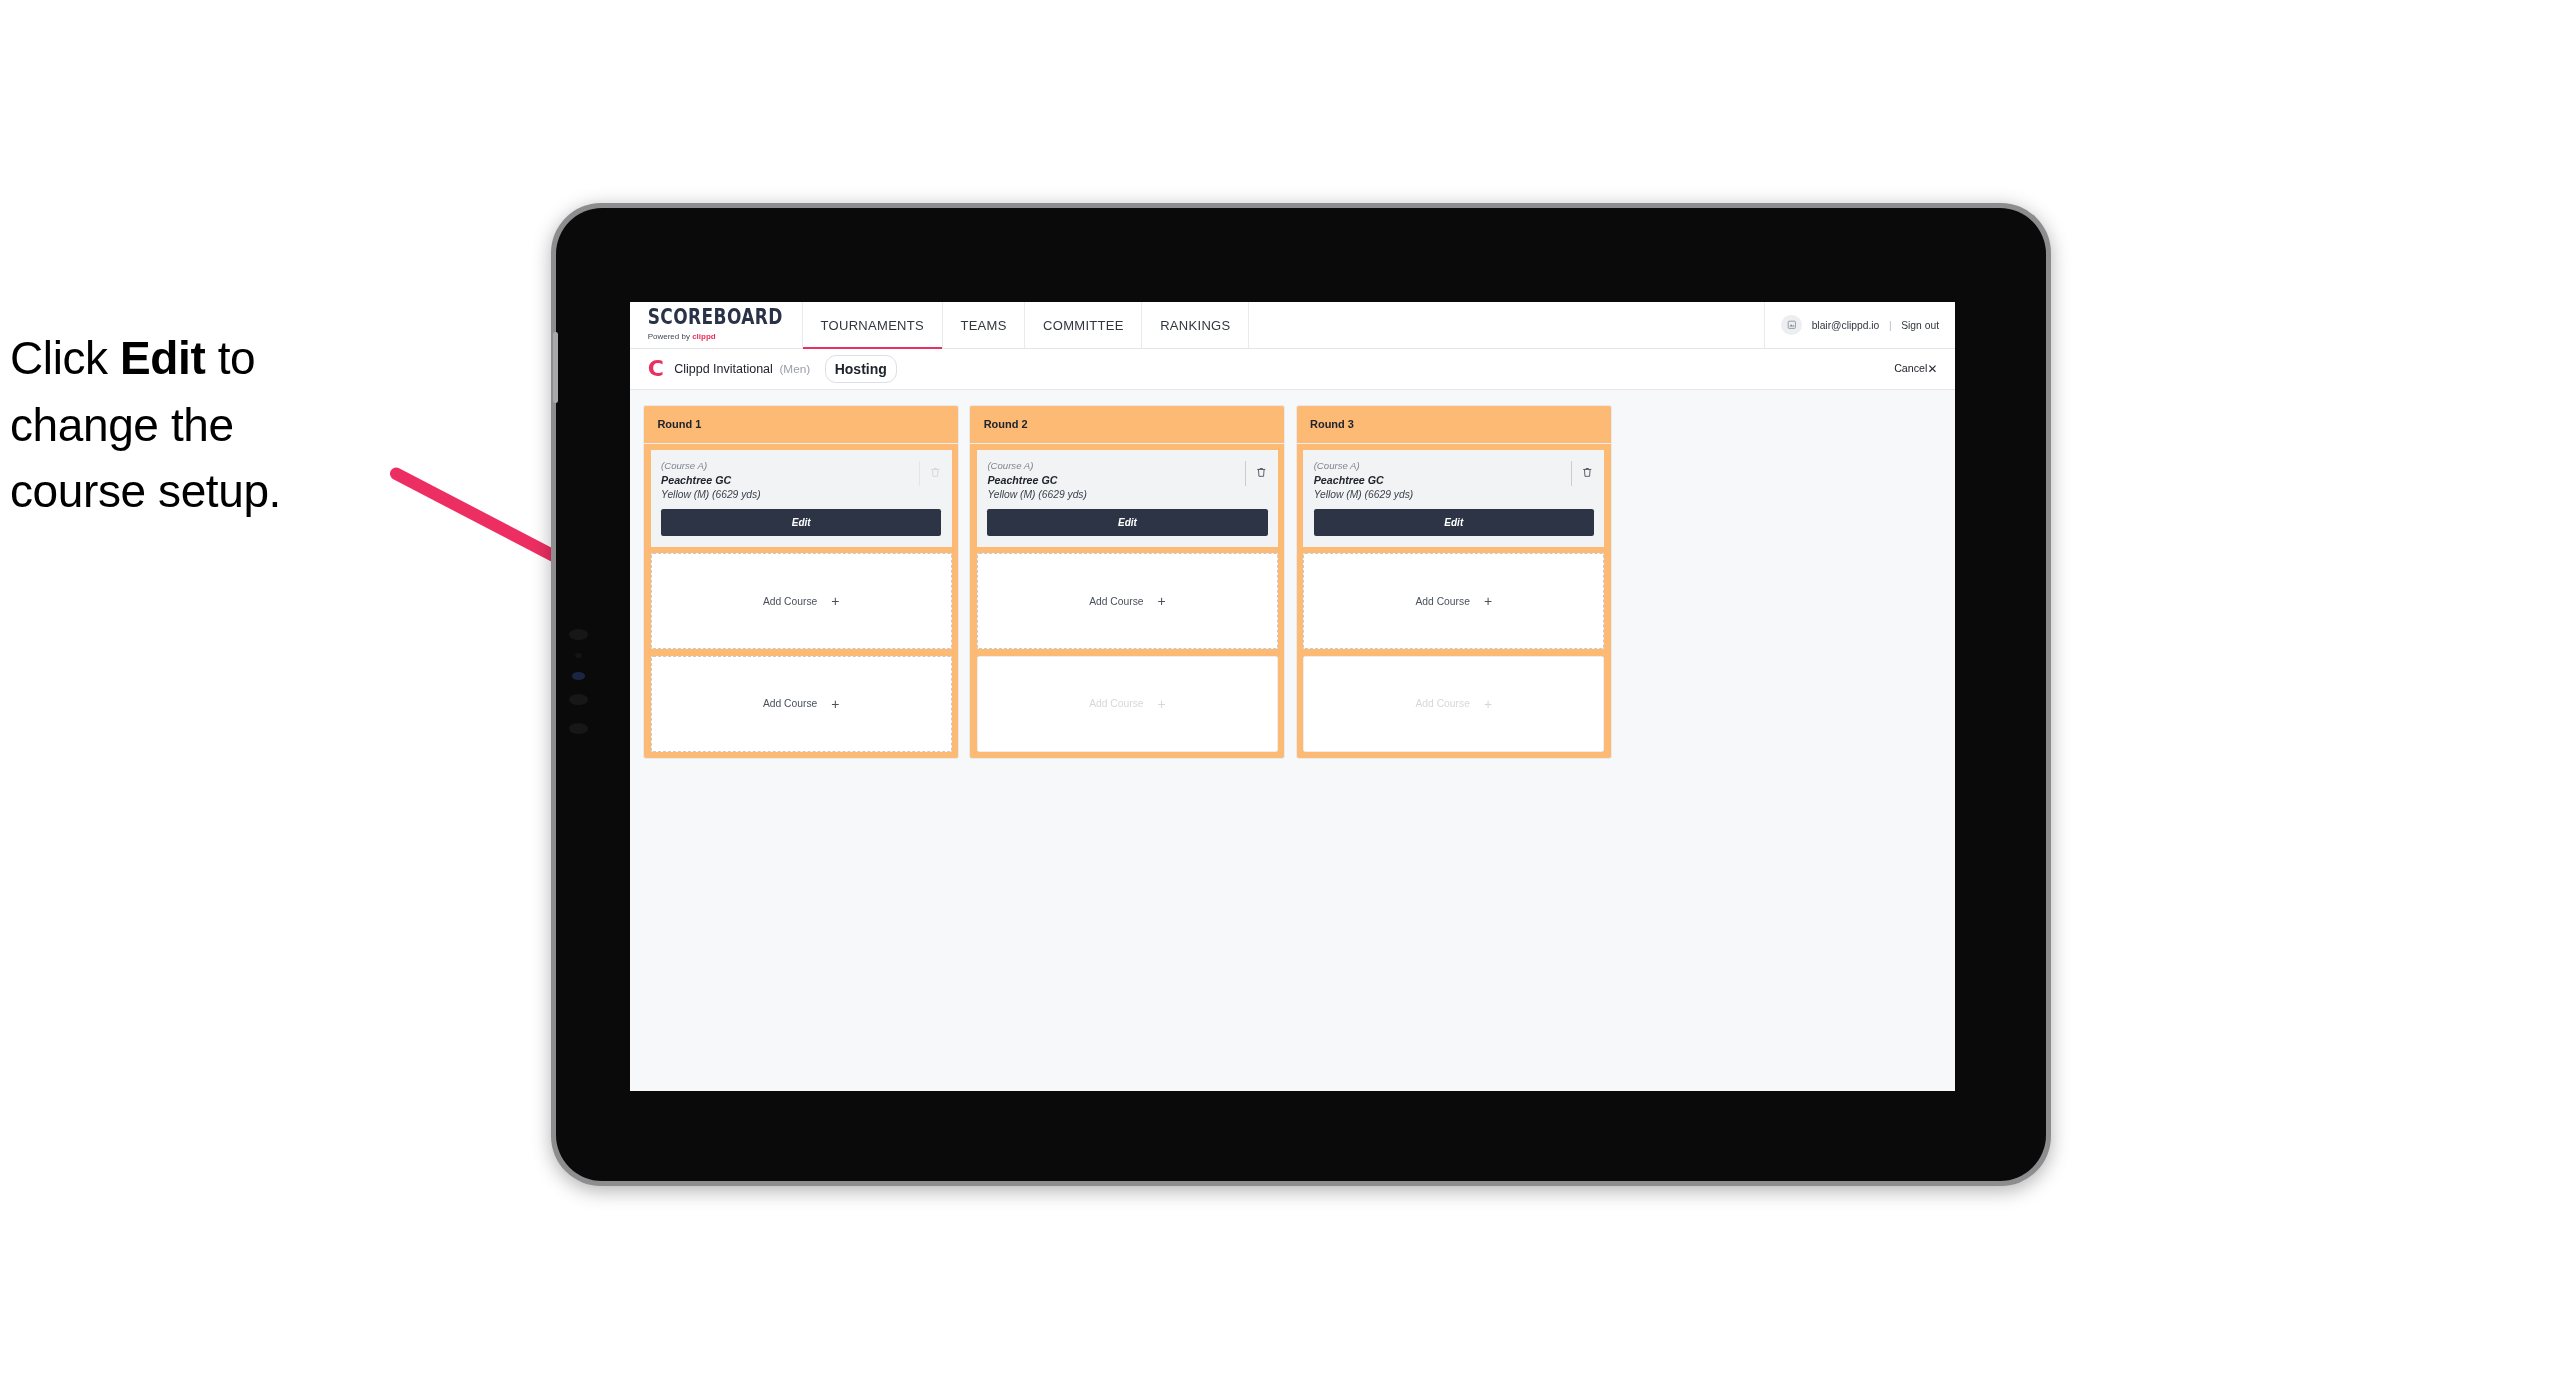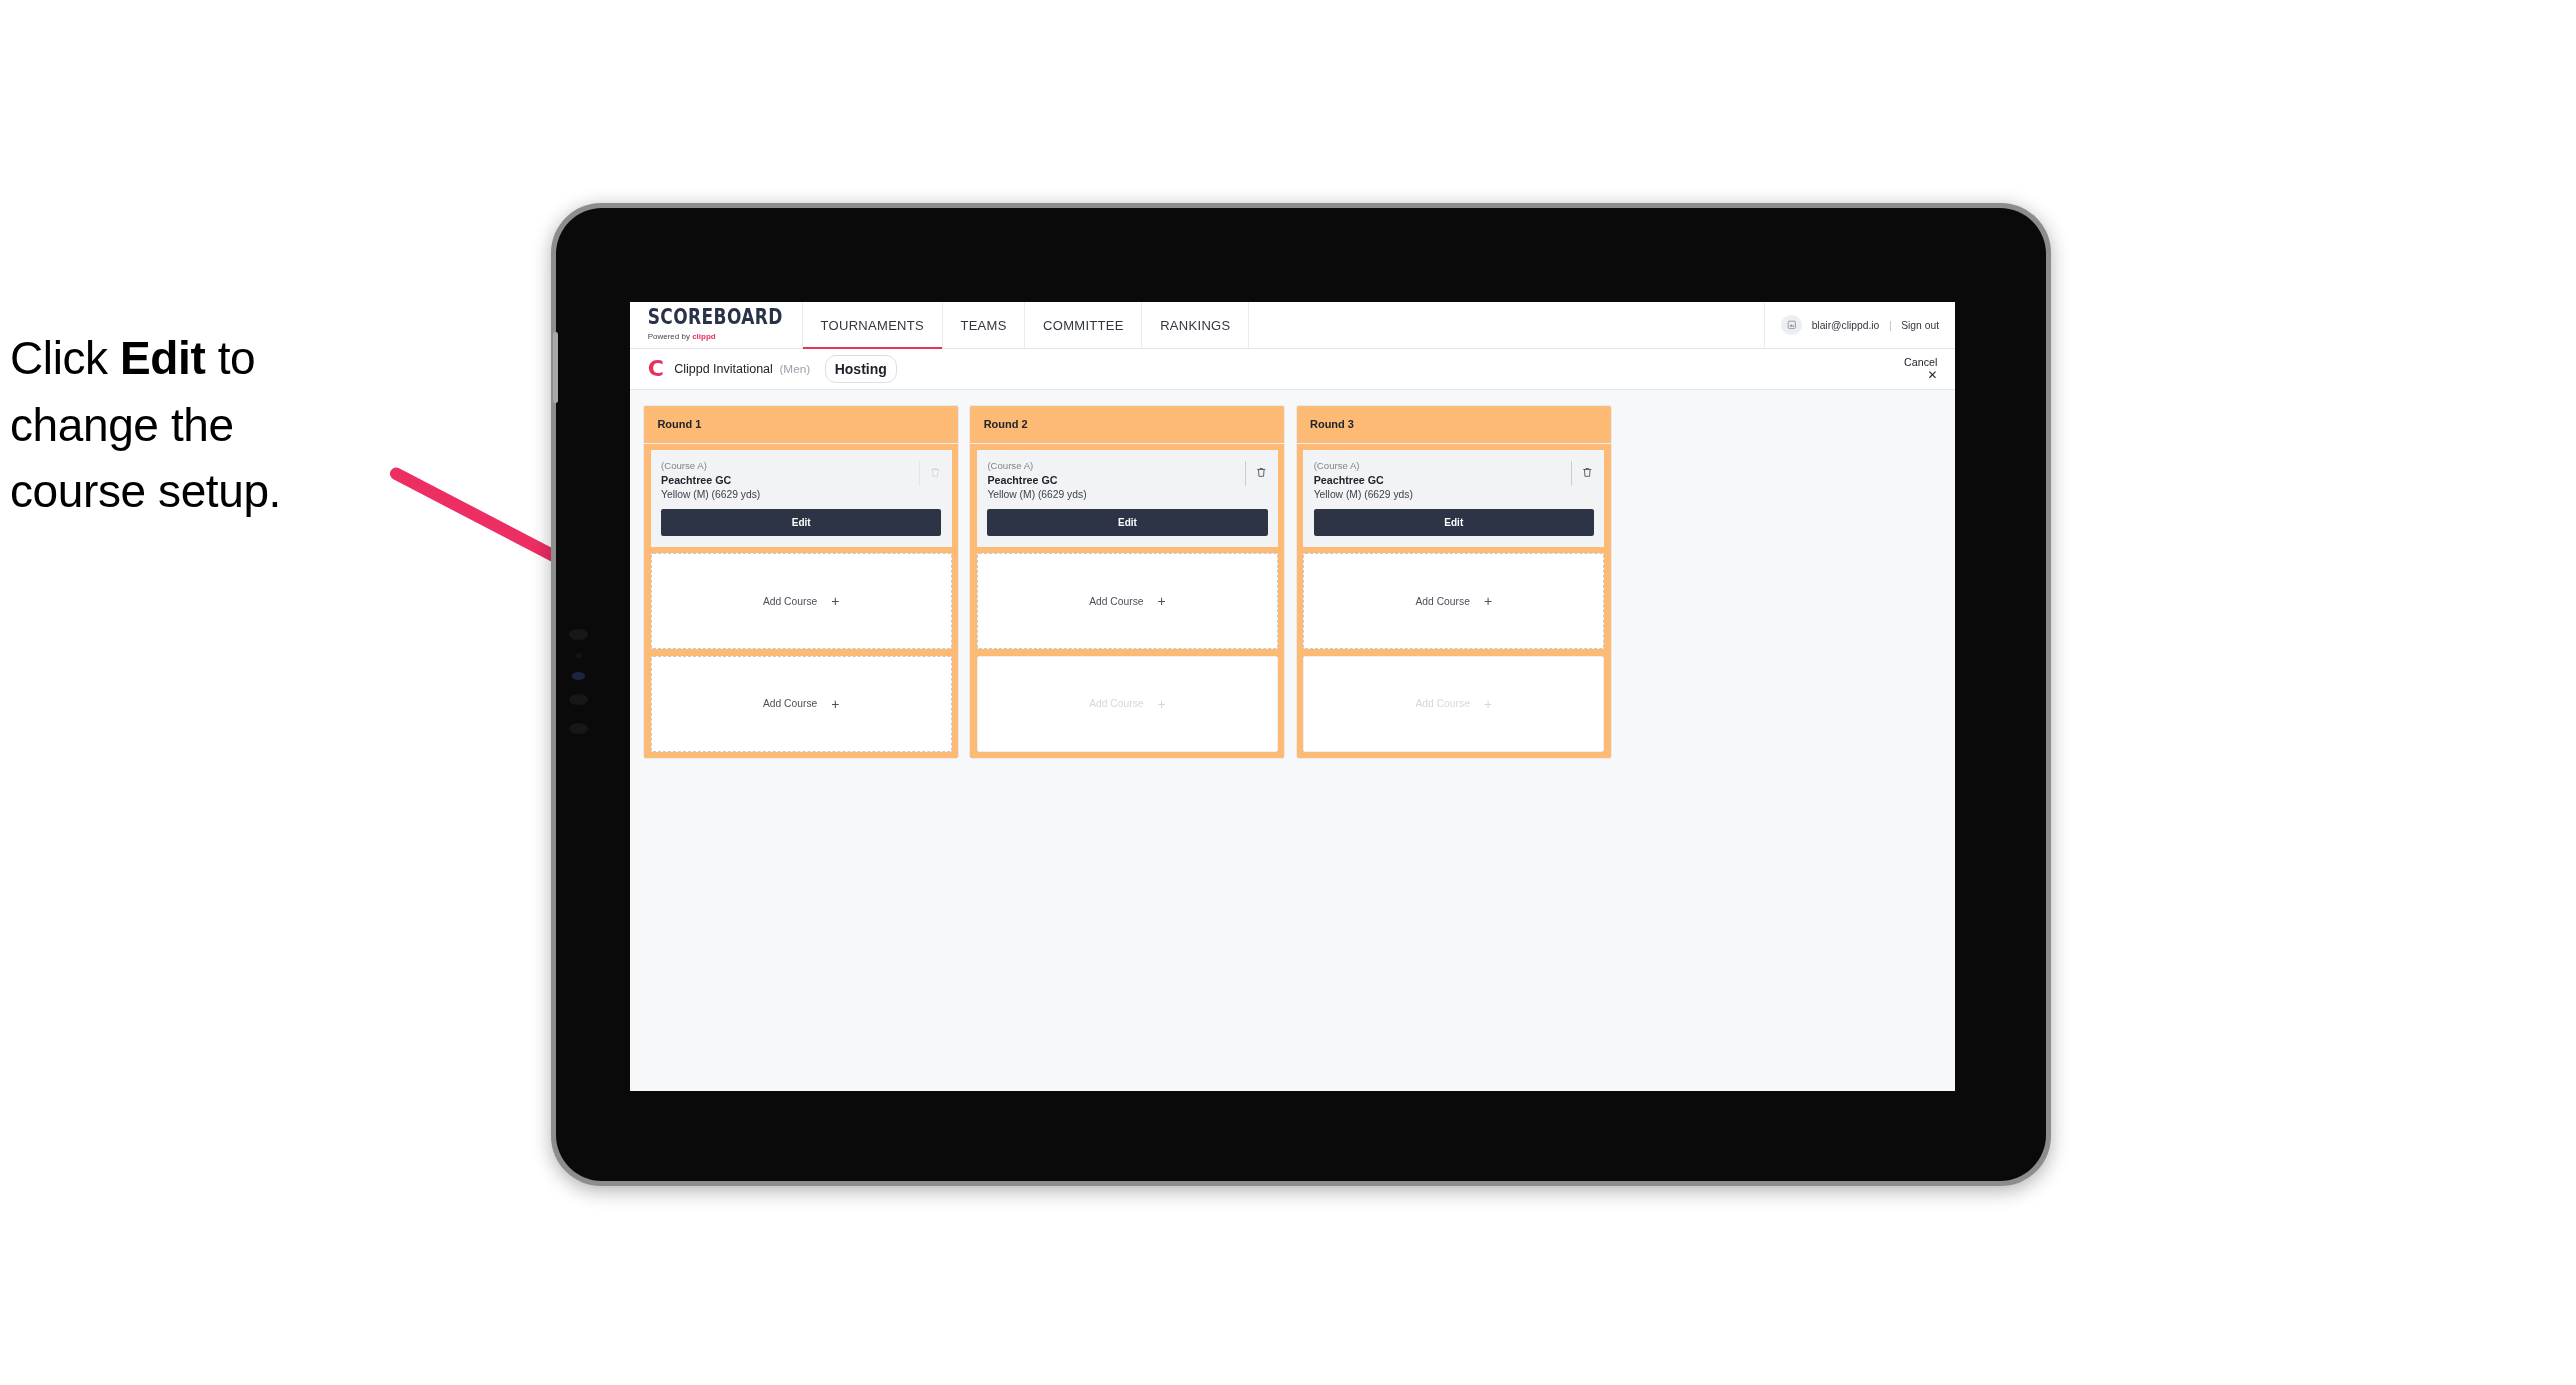--- a/index.html
+++ b/index.html
@@ -190,24 +190,23 @@
     border: 0.7px solid #dcdfe3;
     border-radius: 11px;
     padding: 5.2px 8.8px;
     font-size: 14px;
     font-weight: 700;
     color: #20242c;
   }
   #cancel-button {
     margin-left: auto;
     display: flex;
-    align-items: flex-end;
+    align-items: flex-start;
     font-size: 10.7px;
     color: #20242c;
-    flex-direction: column;
   }
   #cancel-x { font-size: 11.8px; }
 
   
   #tab-bar {
     height: 34px;
     background: #2c3446;
     display: flex;
     align-items: center;
     padding: 0 13.2px;
@@ -246,20 +245,21 @@
     font-weight: 700;
     color: #20242c;
     border-bottom: 0.7px solid #eceef1;
   }
   .round-body { padding: 6.6px; }
 
   .course-card {
     background: #f1f3f5;
     padding: 9.6px 10.3px 10.3px 10.3px;
     position: relative;
+    font-style: italic;
   }
   .course-top { display: flex; align-items: flex-start; }
   .course-info { flex: 1; }
   .course-label { font-size: 9.6px; color: #7e858f; }
   .course-name  { font-size: 10.7px; font-weight: 700; color: #20242c; margin-top: 2.9px; }
   .course-tee   { font-size: 10.3px; color: #3c434d; margin-top: 2.9px; }
   .course-actions {
     display: flex;
     align-items: center;
     gap: 9.6px;

